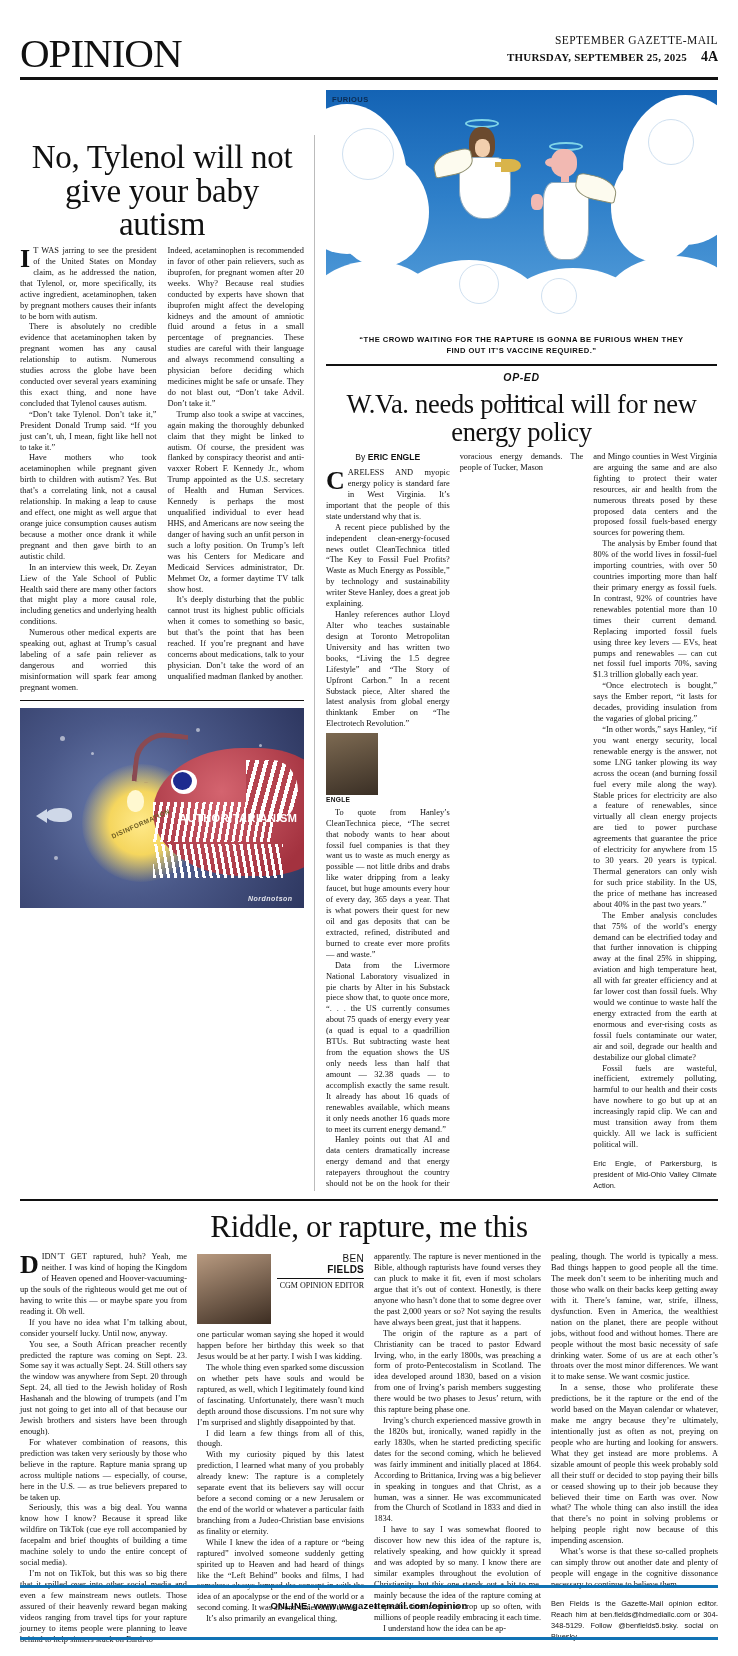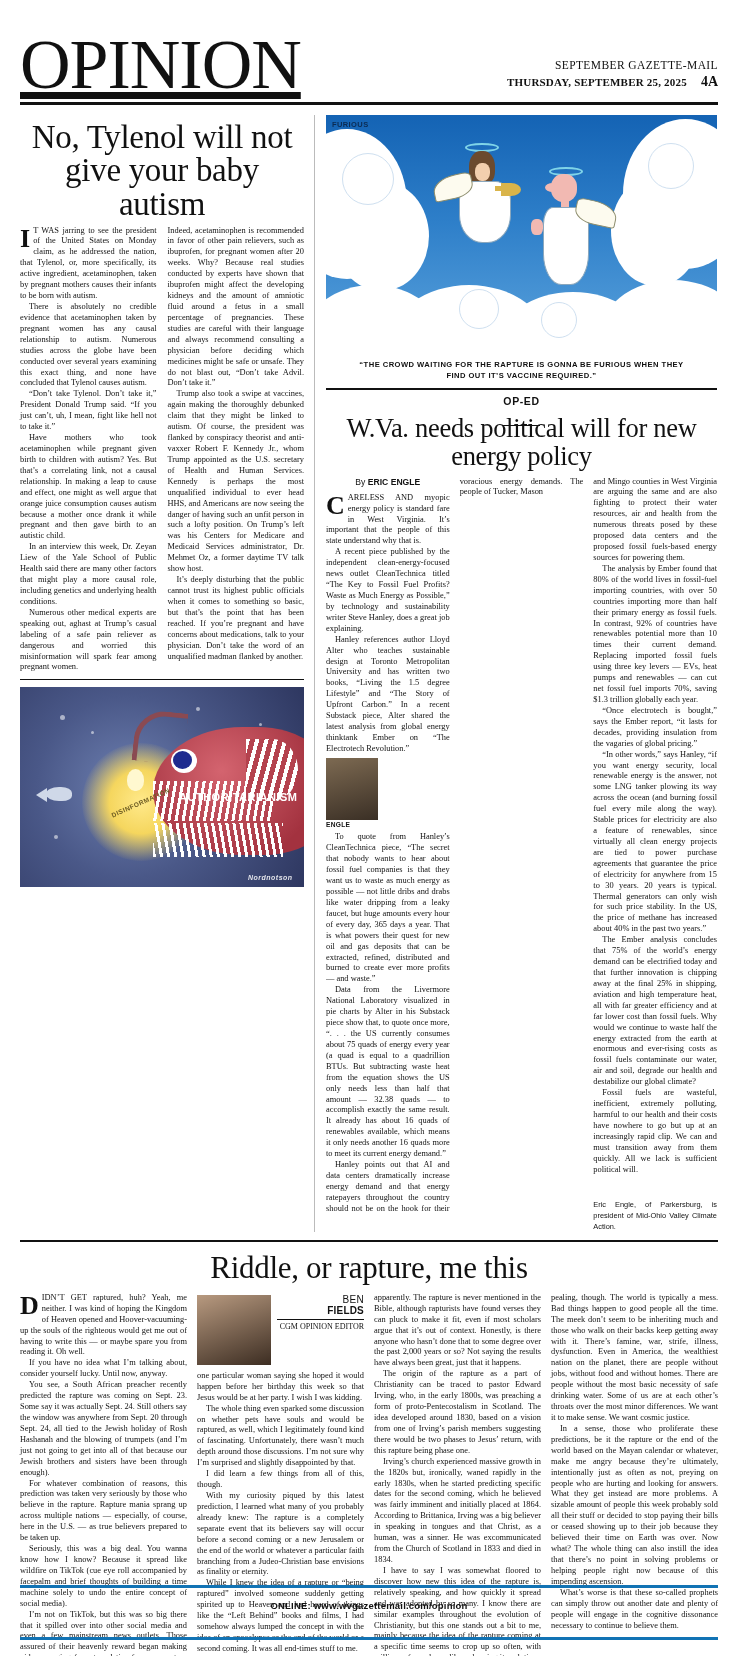--- a/index.html
+++ b/index.html
@@ -10,36 +10,35 @@
     font-family: "Liberation Serif", serif;
     color: #111;
     overflow: hidden;
   }
   .page { width:738px; height:1656px; padding: 34px 20px 0 20px; position: relative; }
 
   
   .masthead { display:flex; align-items:flex-end; justify-content:space-between; }
   .masthead-title {
     font-family: "Liberation Serif", serif;
-    font-size: 70px; line-height: .88; font-weight: 400;
+    font-size: 41px; line-height: .88; font-weight: 400;
     letter-spacing: -1px;
-    text-decoration: underline;
   }
   .masthead-right { text-align:right; padding-bottom:6px; }
   .paper-name {
     font-family:"Liberation Serif",serif; font-size:11.5px; letter-spacing:.4px;
   }
   .date-row { display:flex; align-items:baseline; justify-content:flex-end; gap:14px; margin-top:3px; }
   .date-text { font-size:11px; font-weight:700; letter-spacing:.2px; }
   .page-num { font-size:14px; font-weight:700; }
   .rule-thick { border-top:3px solid #111; margin-top:6px; }
 
   
   .top-zone { display:flex; margin-top:10px; }
-  .left-col-block { width:295px; padding-right:10px; border-right:1px solid #bbb; }
+  .left-col-block { width:295px; padding-right:10px; border-right:1px solid #bbb;margin-top:45px; }
   .right-block { width:402px; padding-left:11px; }
 
   .edit-head {
     font-size:33px; line-height:1.02; text-align:center; font-weight:400;
     margin: 6px 0 4px 0; letter-spacing:-.3px;
   }
 
   .cols2 { column-count:2; column-gap:11px; column-rule:none; }
   .cols3 { column-count:3; column-gap:10px; }
   .body-text {
@@ -78,35 +77,35 @@
   .fishlabel { position:absolute; font-family:"Liberation Sans",sans-serif; font-weight:700;
                color:#fff; letter-spacing:.5px; }
 
   
   .rule-med { border-top:2px solid #111; }
   .rule-thin { border-top:1px solid #111; }
   .oped-kicker {
     text-align:center; font-family:"Liberation Sans",sans-serif; font-weight:700;
     font-size:10.5px; letter-spacing:.6px; margin:5px 0 3px 0;
   }
-  .oped-kicker span { border-bottom:1.6px solid #111; padding-bottom:18px; }
+  .oped-kicker span { border-bottom:1.6px solid #111; padding-bottom:18px;font-style:italic; }
   .oped-head {
     font-size:26.5px; line-height:1.06; text-align:center; margin:7px 0 6px 0; letter-spacing:-.3px;
   }
   .byline {
     text-align:center; font-family:"Liberation Sans",sans-serif; font-size:8.6px;
     margin:0 0 5px 0; font-weight:400;
   }
   .byline b { font-weight:700; }
   .mugshot { float:left; width:52px; height:62px; margin:3px 5px 1px 0;
              background:linear-gradient(165deg,#7d6a52,#3a2f25); border:0; }
   .mugcap { font-family:"Liberation Sans",sans-serif; font-weight:700; font-size:6.6px;
             letter-spacing:.3px; margin:1px 0 3px 0; }
   .tagline { font-family:"Liberation Sans",sans-serif; font-size:7.4px; line-height:1.5;
-             margin-top:23px; }
+             margin-top:7px; }
 
   
   .bottom-zone { margin-top:8px; }
   .bot-head { font-size:31px; text-align:center; margin:8px 0 7px 0; letter-spacing:-.3px; }
   .cols4 { column-count:4; column-gap:10px; }
   .mug2 { width:74px; height:70px; background:linear-gradient(160deg,#b89a80,#3c2d22);
           margin:2px 0 2px 0; }
   .signature-block { text-align:right; font-family:"Liberation Sans",sans-serif; }
   .sig-first { font-size:10px; letter-spacing:.3px; }
   .sig-last { font-size:10px; font-weight:700; letter-spacing:.2px; line-height:1; }

